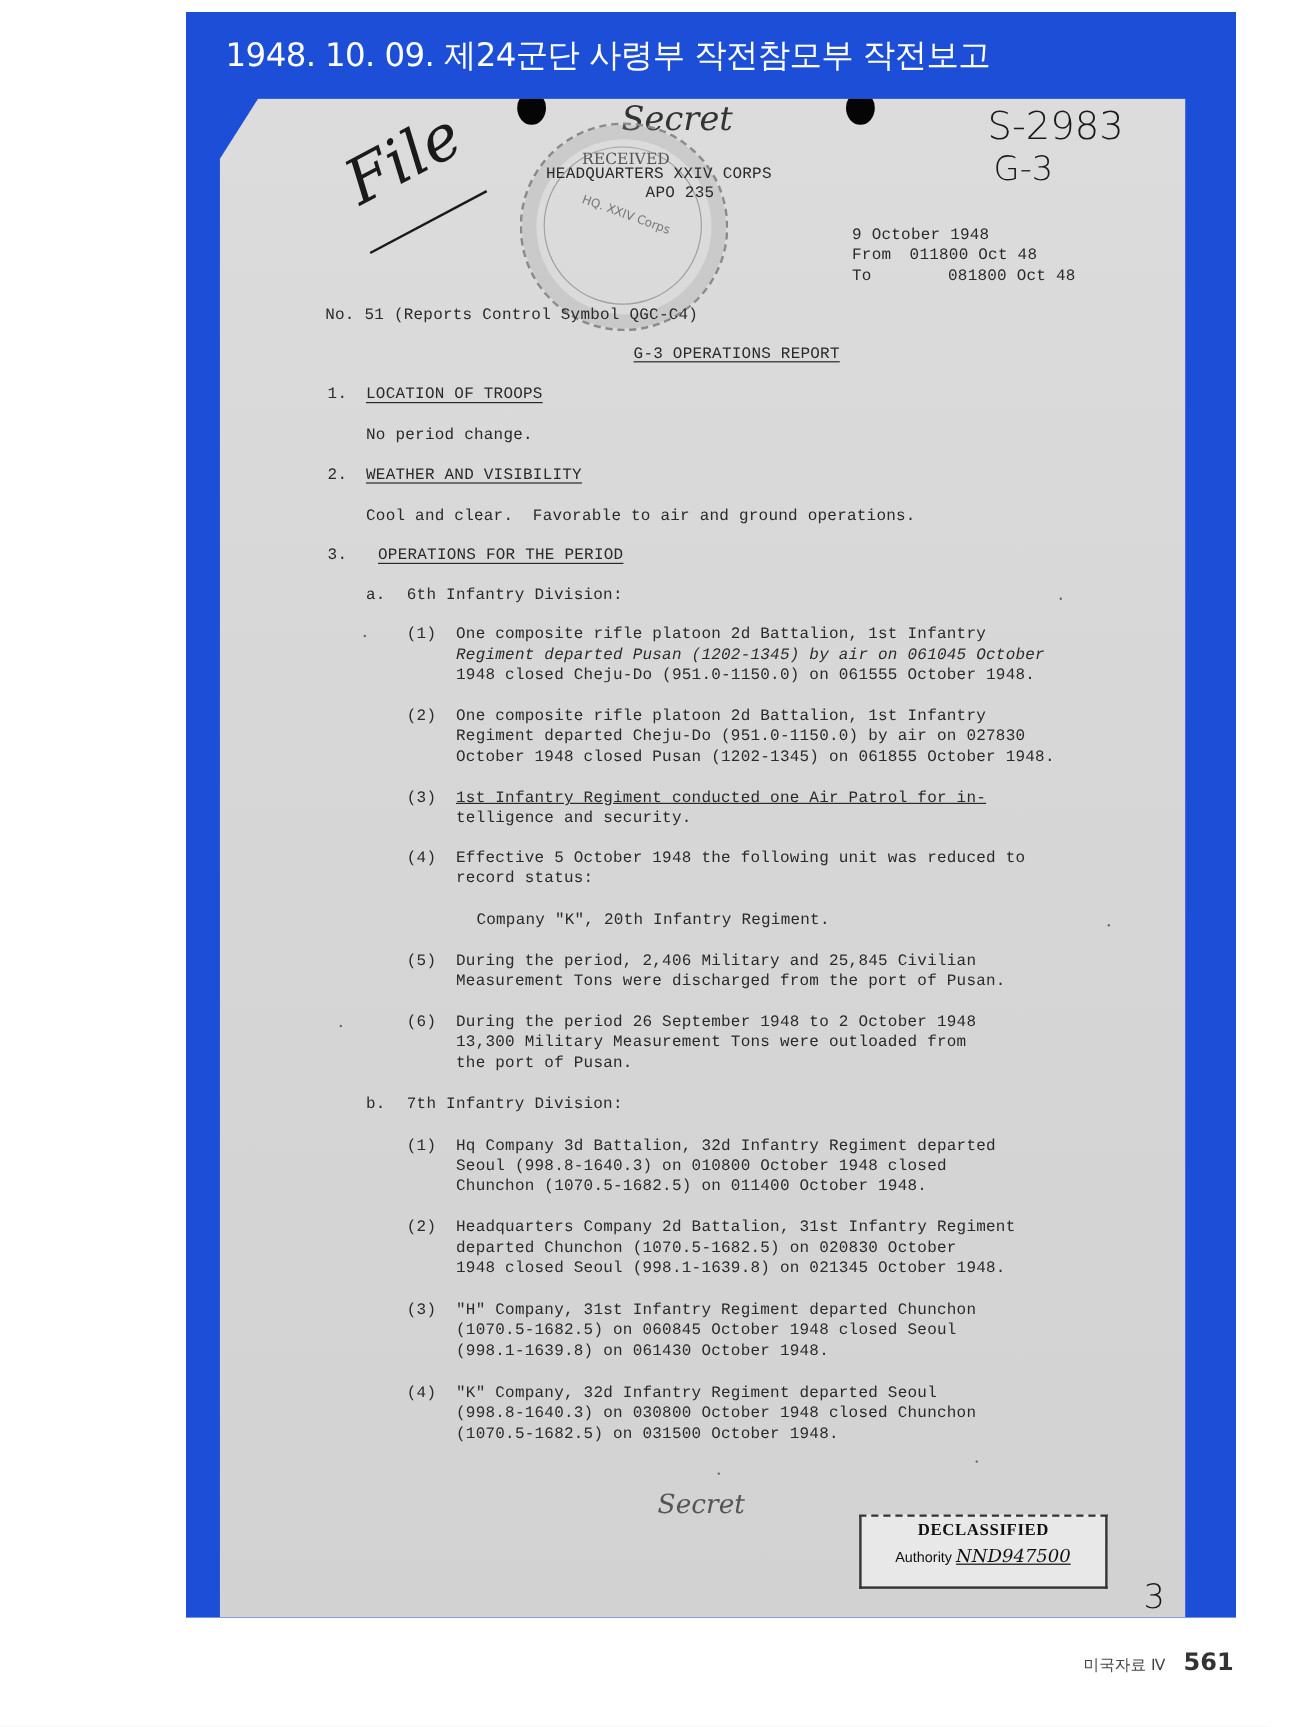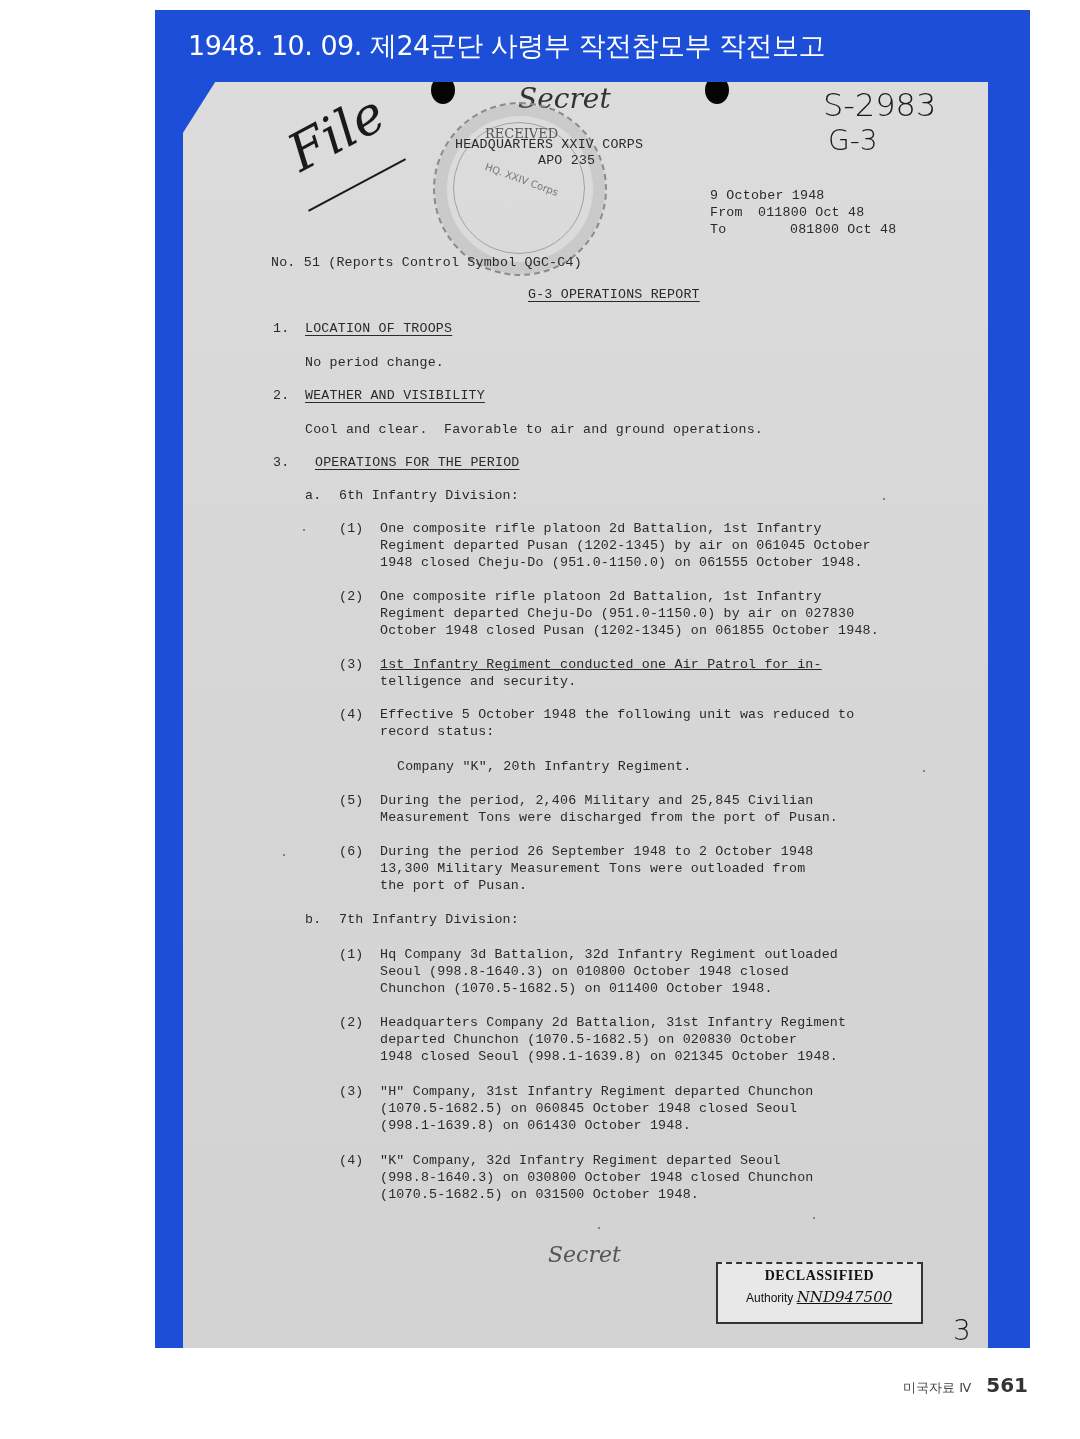--- a/index.html
+++ b/index.html
@@ -80,21 +80,21 @@
 
     <div class="tw" style="left:90px; top:372px;">3.</div>
     <div class="tw ul" style="left:122px; top:372px;margin-left:10px;">OPERATIONS FOR THE PERIOD</div>
 
     <div class="tw" style="left:122px; top:405px;">a.</div>
     <div class="tw" style="left:156px; top:405px;">6th Infantry Division:</div>
 
     <div>
       <div class="tw" style="left:156px; top:438px;">(1)</div>
       <div class="tw" style="left:197px; top:438px;">One composite rifle platoon 2d Battalion, 1st Infantry</div>
-      <div class="tw" style="left:197px; top:455px;">Regiment departed Pusan (1202-1345) by air on 061045 October</div>
+      <div class="tw" style="left:197px; top:455px;font-style:italic;">Regiment departed Pusan (1202-1345) by air on 061045 October</div>
       <div class="tw" style="left:197px; top:472px;">1948 closed Cheju-Do (951.0-1150.0) on 061555 October 1948.</div>
     </div>
     <div>
       <div class="tw" style="left:156px; top:506px;">(2)</div>
       <div class="tw" style="left:197px; top:506px;">One composite rifle platoon 2d Battalion, 1st Infantry</div>
       <div class="tw" style="left:197px; top:523px;">Regiment departed Cheju-Do (951.0-1150.0) by air on 027830</div>
       <div class="tw" style="left:197px; top:540px;">October 1948 closed Pusan (1202-1345) on 061855 October 1948.</div>
     </div>
     <div>
       <div class="tw" style="left:156px; top:574px;">(3)</div>
@@ -117,21 +117,21 @@
       <div class="tw" style="left:197px; top:761px;">During the period 26 September 1948 to 2 October 1948</div>
       <div class="tw" style="left:197px; top:778px;">13,300 Military Measurement Tons were outloaded from</div>
       <div class="tw" style="left:197px; top:795px;">the port of Pusan.</div>
     </div>
 
     <div class="tw" style="left:122px; top:829px;">b.</div>
     <div class="tw" style="left:156px; top:829px;">7th Infantry Division:</div>
 
     <div>
       <div class="tw" style="left:156px; top:864px;">(1)</div>
-      <div class="tw" style="left:197px; top:864px;">Hq Company 3d Battalion, 32d Infantry Regiment outloaded</div>
+      <div class="tw" style="left:197px; top:864px;">Hq Company 3d Battalion, 32d Infantry Regiment departed</div>
       <div class="tw" style="left:197px; top:881px;">Seoul (998.8-1640.3) on 010800 October 1948 closed</div>
       <div class="tw" style="left:197px; top:898px;">Chunchon (1070.5-1682.5) on 011400 October 1948.</div>
     </div>
     <div>
       <div class="tw" style="left:156px; top:932px;">(2)</div>
       <div class="tw" style="left:197px; top:932px;">Headquarters Company 2d Battalion, 31st Infantry Regiment</div>
       <div class="tw" style="left:197px; top:949px;">departed Chunchon (1070.5-1682.5) on 020830 October</div>
       <div class="tw" style="left:197px; top:966px;">1948 closed Seoul (998.1-1639.8) on 021345 October 1948.</div>
     </div>
     <div>

